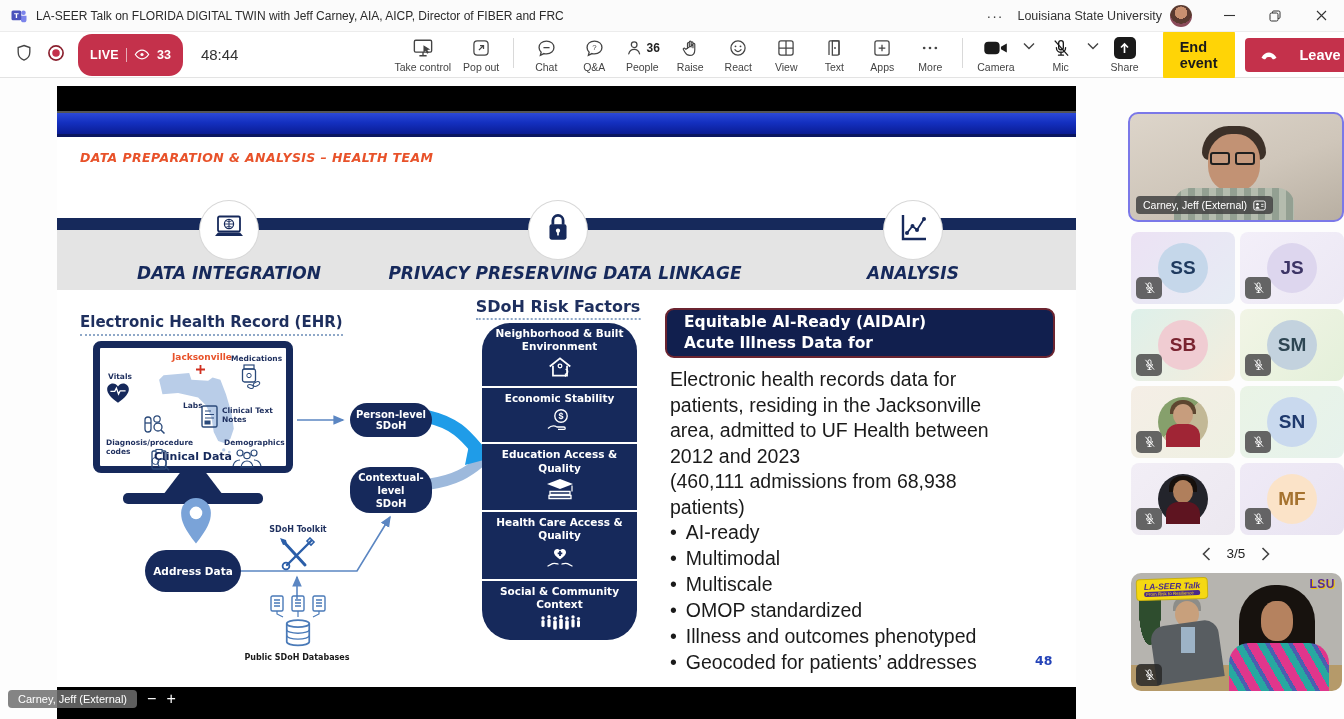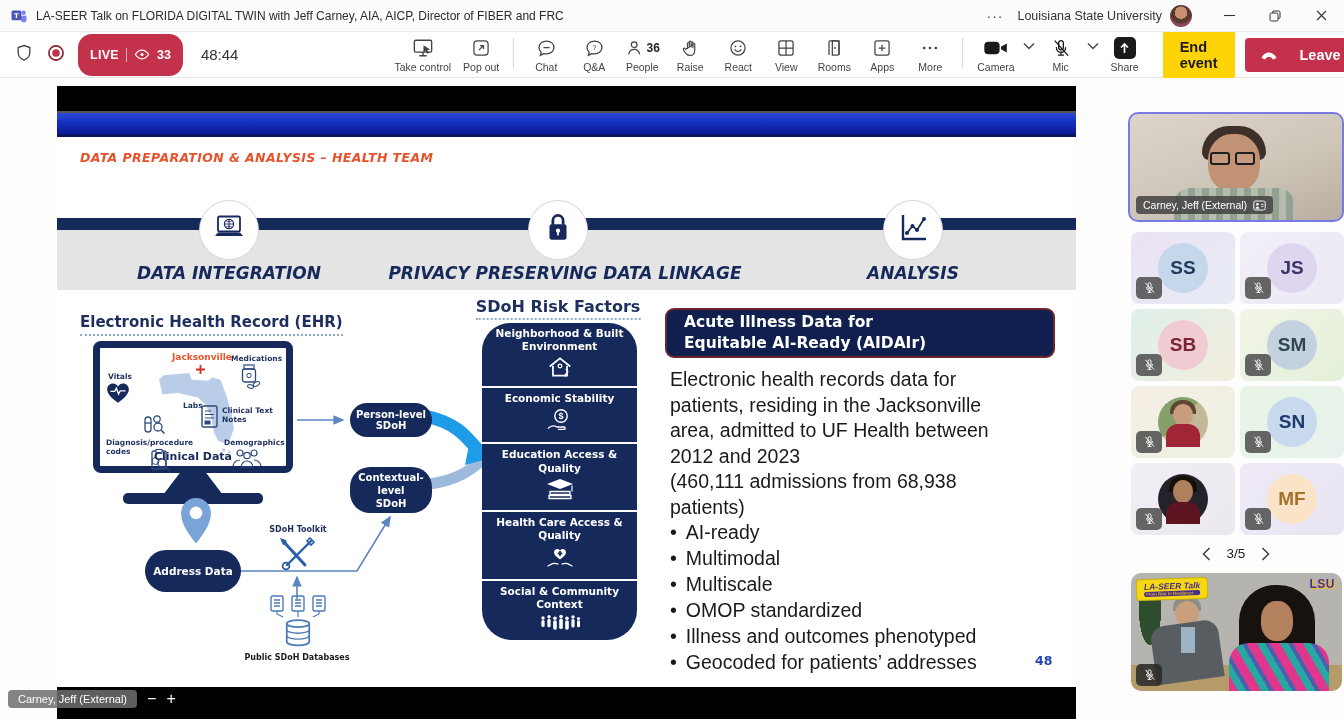--- a/index.html
+++ b/index.html
@@ -290,21 +290,21 @@
         <span class="tlabel">View</span>
       </div>
       <div class="tbtn">
         <span class="ticon">
             <svg width="20" height="20" viewBox="0 0 24 24">
               <path d="M6 20.5V5a1.5 1.5 0 011.5-1.5h9A1.5 1.5 0 0118 5v15.5" fill="none" stroke="#444" stroke-width="1.5"></path>
               <path d="M10 3.5h8a0 0 0 010 0v15a2 2 0 01-2 2h-6z" fill="none" stroke="#444" stroke-width="1.5"></path>
               <circle cx="13.2" cy="12" r="1.1" fill="#444"></circle>
             </svg>
           </span>
-        <span class="tlabel">Rooms</span>
+        <span class="tlabel">Text</span>
       </div>
       <div class="tbtn">
         <span class="ticon">
             <svg width="20" height="20" viewBox="0 0 24 24">
               <rect x="3.5" y="3.5" width="17" height="17" rx="2.5" fill="none" stroke="#444" stroke-width="1.5"></rect>
               <path d="M12 8v8M8 12h8" stroke="#444" stroke-width="1.5"></path>
             </svg>
           </span>
         <span class="tlabel">Apps</span>
       </div>
@@ -583,22 +583,22 @@
                     <circle cx="36" cy="3" r="1.7"></circle>
                     <rect x="34.4" y="5" width="3.2" height="8.5" rx="1.5"></rect>
                     <circle cx="41.5" cy="4.5" r="1.6"></circle>
                     <rect x="40" y="6.3" width="3" height="7" rx="1.4"></rect>
                   </g>
                 </svg></span>
           </div>
         </div>
 
         <div class="aidair-hdr">
+          <span>Equitable AI-Ready (AIDAIr)</span>
           <span>Acute Illness Data for</span>
-          <span>Equitable AI-Ready (AIDAIr)</span>
         </div>
         <div class="aidair-body">
           <span style="display:block;">Electronic health records data for patients, residing  in the Jacksonville area, admitted to UF Health between 2012 and 2023</span>
           <span style="display:block;">(460,111 admissions from 68,938 patients)</span>
         </div>
         <div class="aidair-bullets">
           <div class="b-row">
               <span>•</span>
               <span>AI-ready</span>
             </div>

